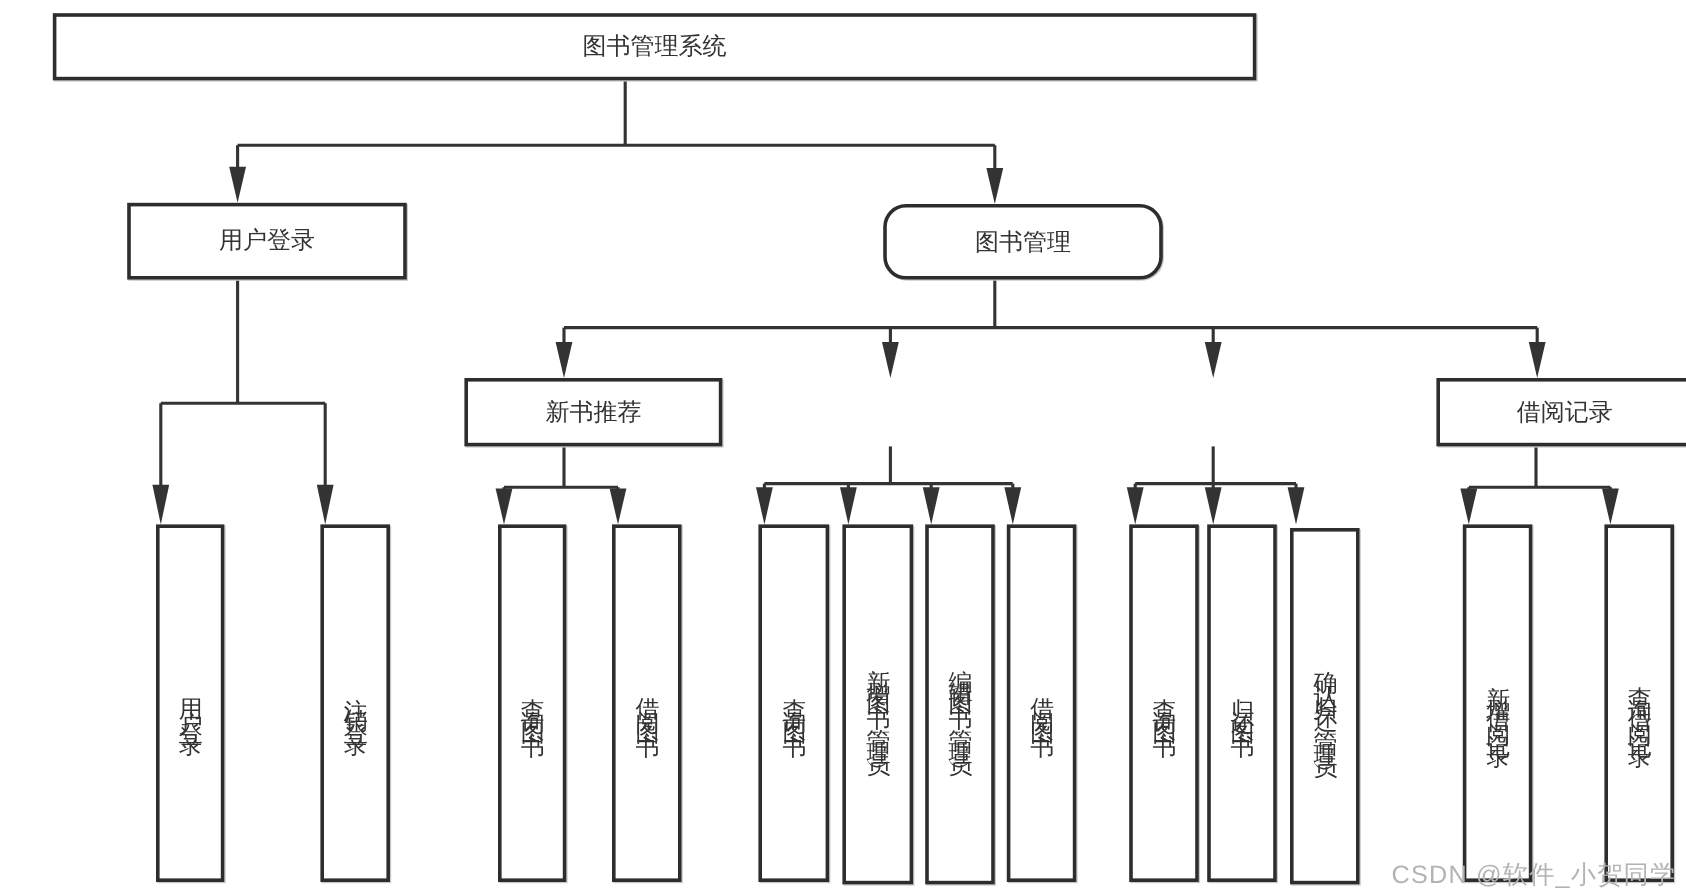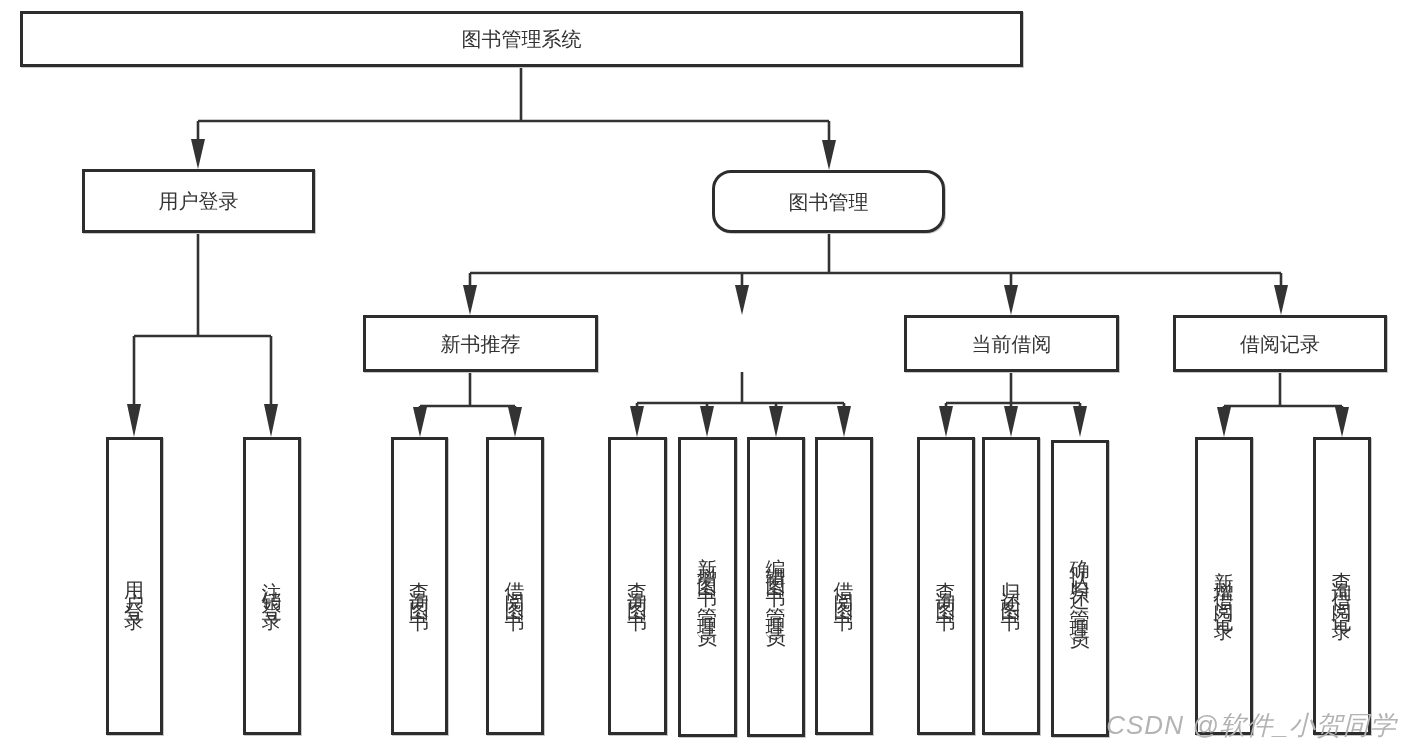--- a/index.html
+++ b/index.html
@@ -29,35 +29,35 @@
     border: 3px solid #2d2d2d;
     box-shadow: 1px 1px 0 0 #c9c9c9;
     display: flex;
     align-items: center;
     justify-content: center;
     color: #333333;
     font-size: 20px;
     line-height: 1;
     text-align: center;
     white-space: nowrap;
+    margin-left: 24px;
   }
   .v-box {
     writing-mode: vertical-rl;
     text-orientation: mixed;
     letter-spacing: 10px;
   }
   .watermark {
     position: absolute;
     right: 8px;
     bottom: 4px;
-    font-size: 26px;
+    font-size: 21px;
     color: #b3b3b3;
     letter-spacing: 1px;
     white-space: nowrap;
-    font-style: italic;
   }
   .stroke {
     stroke: #333333;
     stroke-width: 2.6;
     fill: none;
   }
   .arrowhead {
     fill: #333333;
     stroke: none;
   }
@@ -147,25 +147,22 @@
     <span>图书管理系统</span>
   </div>
 
   <div class="box" style="left:82px; top:169px; width:233px; height:64px;">
     <span>用户登录</span>
   </div>
   <div class="box" style="left:712px; top:170px; width:233px; height:63px;border-radius:19px;">
     <span>图书管理</span>
   </div>
 
-  <div class="box" style="left:363px; top:315px; width:235px; height:57px;font-family:Liberation Serif, serif;">
+  <div class="box" style="left:363px; top:315px; width:215px; height:57px;font-family:Liberation Serif, serif;">
     <span>新书推荐</span>
-  </div>
-  <div class="box" style="left:904px; top:315px; width:215px; height:57px;">
-    <span>当前借阅</span>
   </div>
   <div class="box" style="left:1173px; top:315px; width:214px; height:57px;">
     <span>借阅记录</span>
   </div>
 
   <div class="box v-box" style="left:106px; top:437px; width:57px; height:298px;">
     <span>用户登录</span>
   </div>
   <div class="box v-box" style="left:243px; top:437px; width:58px; height:298px;">
     <span>注销登录</span>

